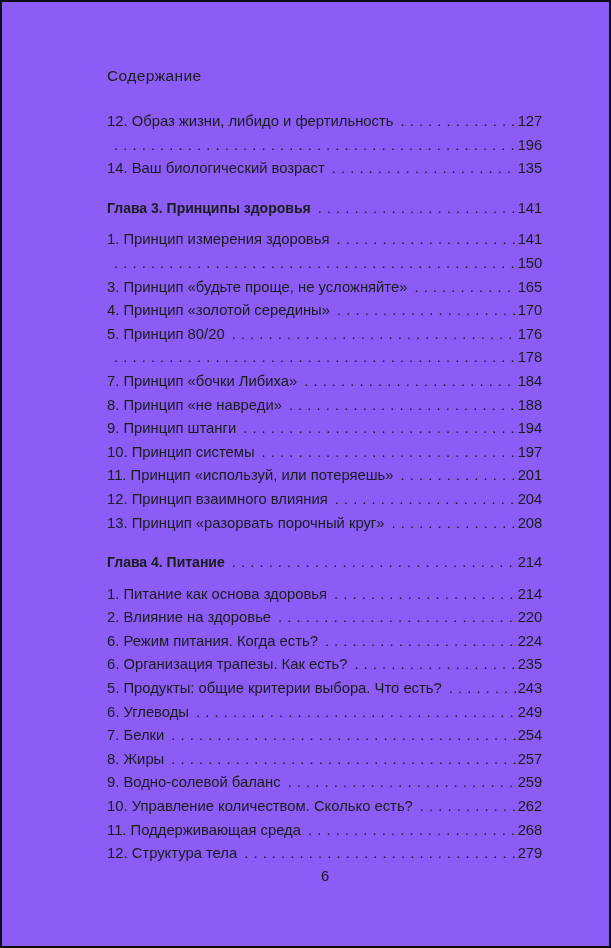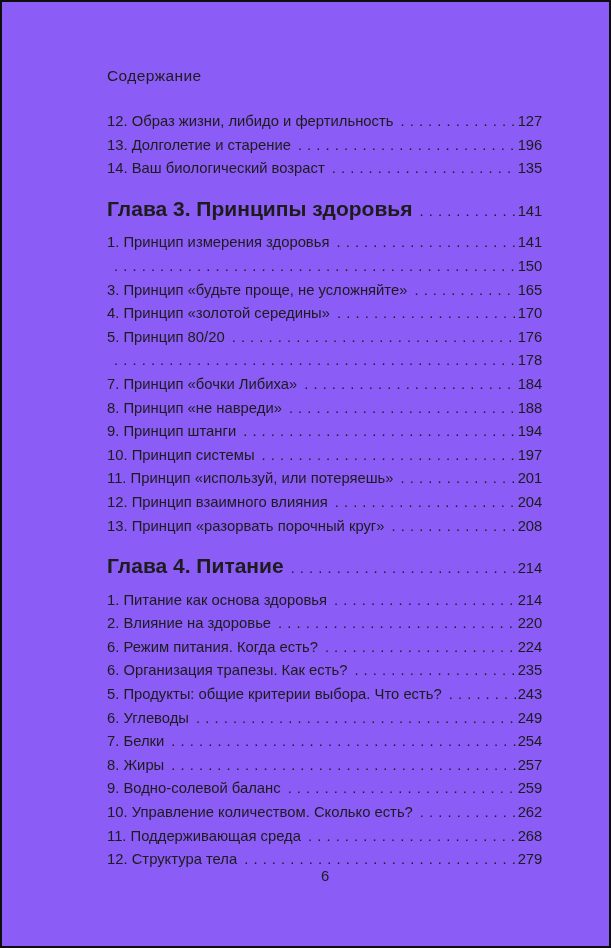--- a/index.html
+++ b/index.html
@@ -34,21 +34,21 @@
   .toc-group + .toc-group { margin-top: 16px; }
   .toc-row {
     display: flex;
     align-items: baseline;
     font-size: 14.8px;
     line-height: 23.6px;
   }
   .toc-row.heading { margin-bottom: 8px; }
   .toc-row.heading .entry-title {
     font-weight: bold;
-    font-size: 21px;
+    font-size: 14px;
   }
   .entry-title {
     white-space: nowrap;
     flex-shrink: 0;
   }
   .dots {
     flex: 1;
     overflow: hidden;
     white-space: nowrap;
     padding: 0 5px 0 7px;
@@ -78,21 +78,20 @@
 <main class="page-frame">
   <h1 class="contents-title">Содержание</h1>
   <div id="toc">
       <section class="toc-group">
         <div class="toc-row">
           <span class="entry-title">12. Образ жизни, либидо и фертильность</span>
           <span class="dots"></span>
           <span class="entry-page">127</span>
         </div>
         <div class="toc-row">
-          <span class="entry-title">13. Долголетие и старение</span>
           <span class="dots"></span>
           <span class="entry-page">196</span>
         </div>
         <div class="toc-row">
           <span class="entry-title">14. Ваш биологический возраст</span>
           <span class="dots"></span>
           <span class="entry-page">135</span>
         </div>
       </section>
       <section class="toc-group">

